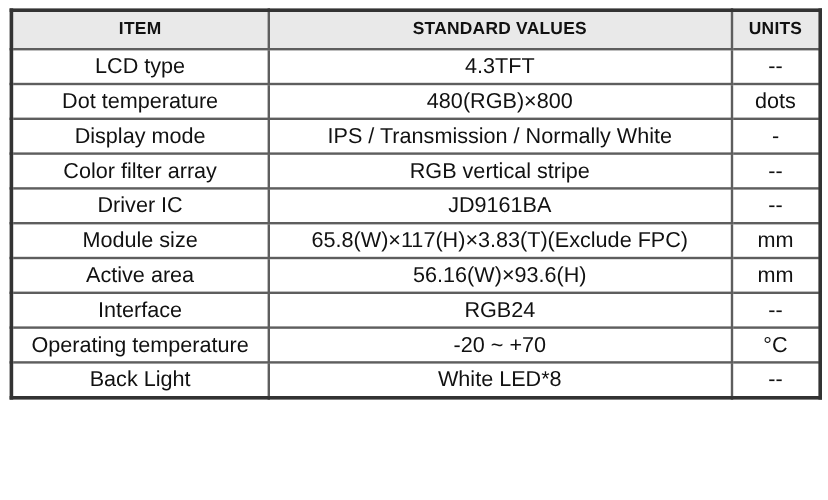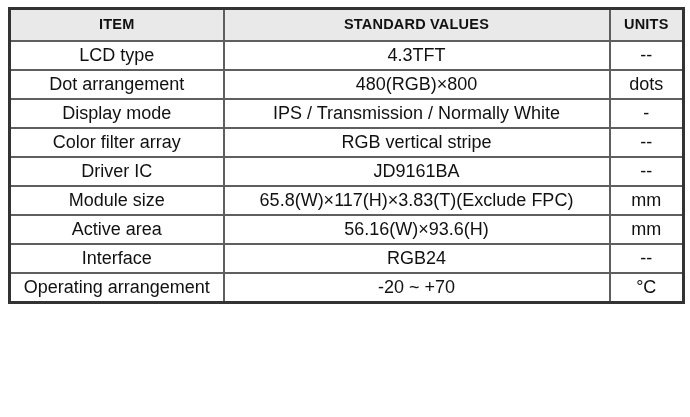--- a/index.html
+++ b/index.html
@@ -71,21 +71,21 @@
         <th>UNITS</th>
       </tr>
     </thead>
     <tbody>
       <tr>
         <td>LCD type</td>
         <td>4.3TFT</td>
         <td>--</td>
       </tr>
       <tr>
-        <td>Dot arrangement</td>
+        <td>Dot temperature</td>
         <td>480(RGB)×800</td>
         <td>dots</td>
       </tr>
       <tr>
         <td>Display mode</td>
         <td>IPS / Transmission / Normally White</td>
         <td>-</td>
       </tr>
       <tr>
         <td>Color filter array</td>
@@ -106,19 +106,24 @@
         <td>Active area</td>
         <td>56.16(W)×93.6(H)</td>
         <td>mm</td>
       </tr>
       <tr>
         <td>Interface</td>
         <td>RGB24</td>
         <td>--</td>
       </tr>
       <tr>
-        <td>Operating arrangement</td>
+        <td>Operating temperature</td>
         <td>-20 ~ +70</td>
         <td>°C</td>
+      </tr>
+      <tr>
+        <td>Back Light</td>
+        <td>White LED*8</td>
+        <td>--</td>
       </tr>
     </tbody>
   </table>
 </div>
 
 </body></html>

